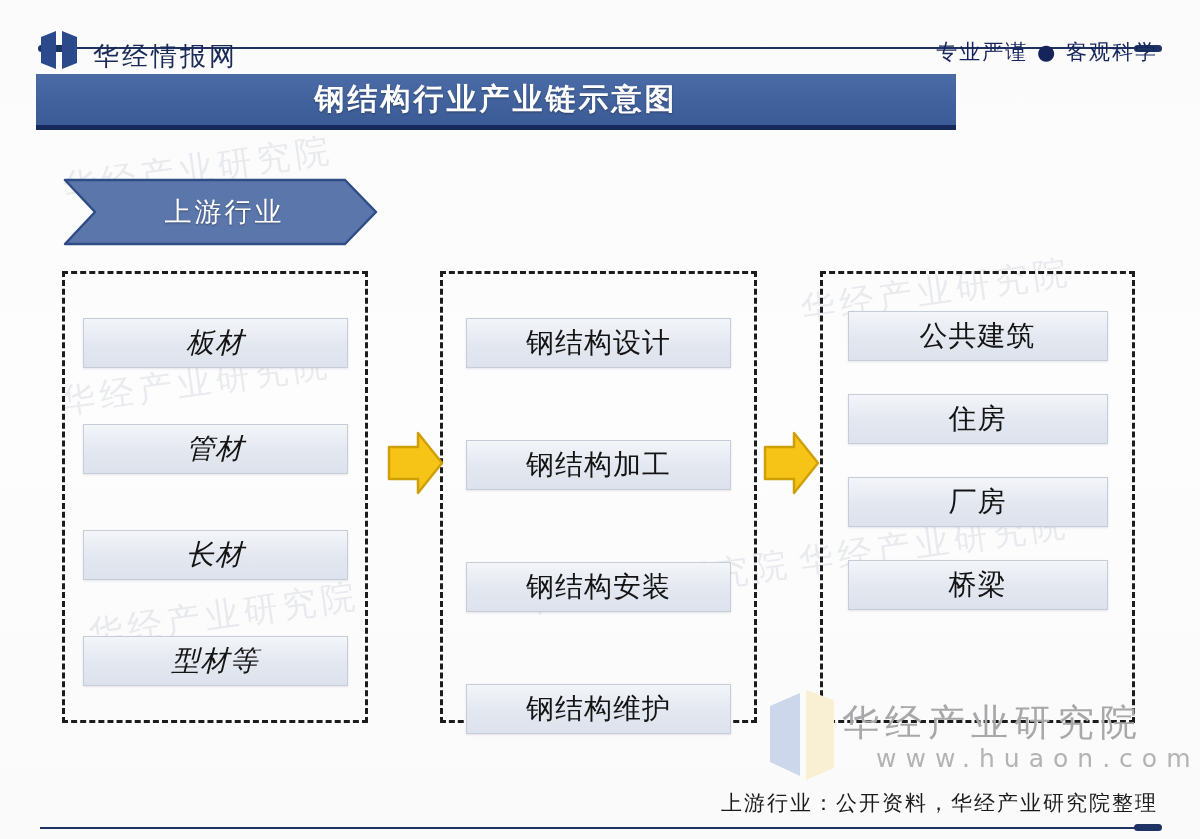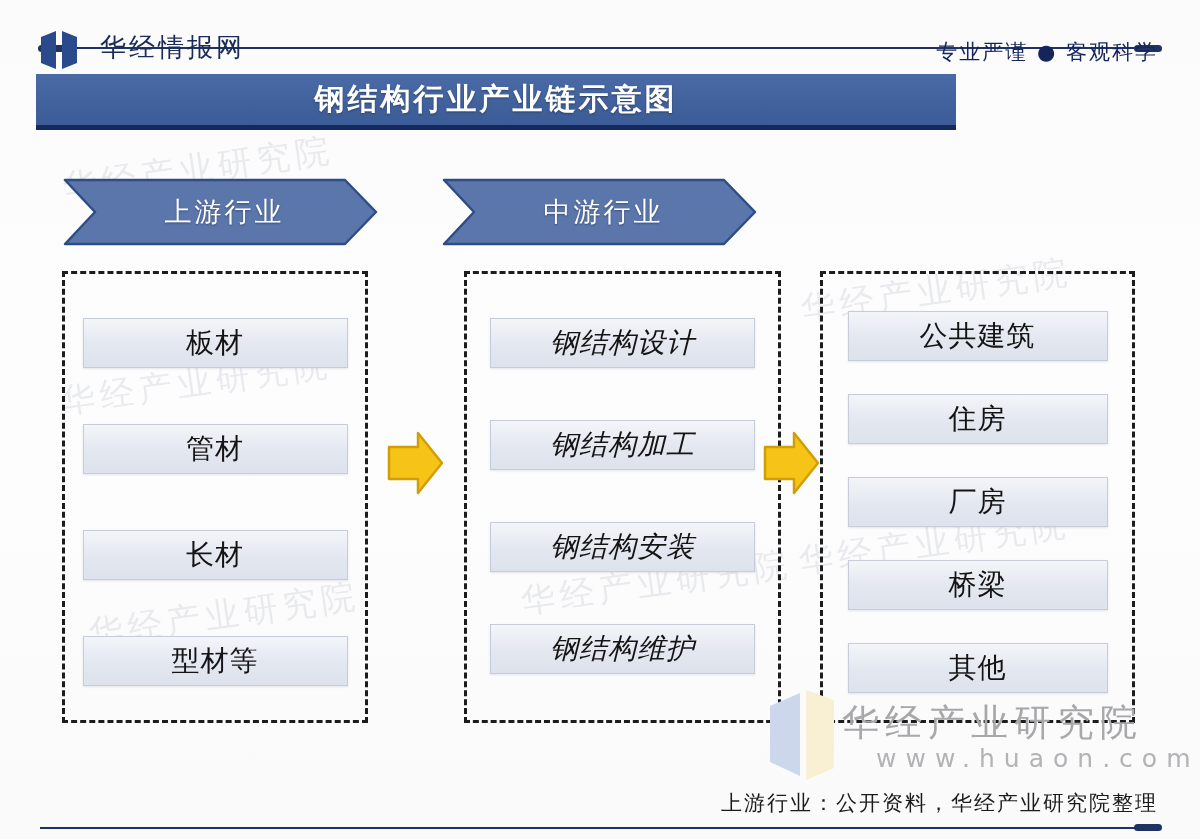--- a/index.html
+++ b/index.html
@@ -18,21 +18,21 @@
   .top-rule,.bottom-rule{
     position:absolute;left:40px;width:1120px;height:2px;background:#1e3263;
   }
   .top-rule{top:47px;}
   .bottom-rule{top:827px;}
   .rule-pill{position:absolute;height:7px;width:28px;border-radius:4px;background:#1e3263;}
   .pill-tl{top:45px;left:38px;}
   .pill-tr{top:45px;left:1134px;}
   .pill-br{top:824px;left:1134px;}
   .brand{
-    position:absolute;top:30px;left:40px;display:flex;align-items:flex-start;gap:22px;
+    position:absolute;top:30px;left:40px;display:flex;align-items:flex-end;gap:15px;
   }
   .brand-name{
     font-size:26px;color:#1a2b57;letter-spacing:3px;font-weight:500;
   }
   .slogan{
     position:absolute;top:38px;right:42px;
     font-size:21px;color:#15255c;letter-spacing:2px;font-weight:500;
   }
   
   .title-bar{
@@ -54,22 +54,22 @@
     text-shadow:0 1px 2px rgba(0,0,0,.35);
     padding-left:8px;
   }
   
   .dash-box{
     position:absolute;top:271px;height:452px;
     border:3px dashed #1c1c1c;
     box-sizing:border-box;
     display:flex;flex-direction:column;align-items:center;
   }
-  .box-1{left:62px;width:306px;padding-top:44px;gap:56px;}
-  .box-2{left:464px;width:317px;padding-top:44px;gap:52px;font-style:italic;}
+  .box-1{left:62px;width:306px;padding-top:44px;gap:56px;font-style:italic;}
+  .box-2{left:440px;width:317px;padding-top:44px;gap:72px;}
   .box-3{left:820px;width:315px;padding-top:37px;gap:33px;}
   .item{
     width:265px;height:50px;flex:0 0 auto;
     background:linear-gradient(180deg,#f3f5f9 0%,#e3e7f0 55%,#dde2ec 100%);
     border:1px solid #c6cdd9;
     box-sizing:border-box;
     display:flex;align-items:center;justify-content:center;
     font-size:28px;color:#141414;letter-spacing:1px;
     box-shadow:0 1px 2px rgba(120,130,150,.18);
   }
@@ -130,47 +130,40 @@
   <div class="title-bar">
     <span>钢结构行业产业链示意图</span>
   </div>
 
   <div class="chevron" style="left:63px;">
     <svg width="315" height="68" viewBox="0 0 315 68">
       <polygon points="2,2 282,2 313,34 282,66 2,66 32,34" fill="#5b76ab" stroke="#2e4d86" stroke-width="2.5" stroke-linejoin="round"></polygon>
     </svg>
     <div class="label">上游行业</div>
   </div>
-  <div class="chevron" style="left:442px;">
-    <svg width="315" height="68" viewBox="0 0 315 68">
-      <polygon points="2,2 282,2 313,34 282,66 2,66 32,34" fill="#5b76ab" stroke="#2e4d86" stroke-width="2.5" stroke-linejoin="round"></polygon>
-    </svg>
-    <div class="label">中游行业</div>
-  </div>
 
   <div class="dash-box box-1">
     <div class="item">板材</div>
     <div class="item">管材</div>
     <div class="item">长材</div>
     <div class="item">型材等</div>
   </div>
 
   <div class="dash-box box-2">
     <div class="item">钢结构设计</div>
     <div class="item">钢结构加工</div>
     <div class="item">钢结构安装</div>
     <div class="item">钢结构维护</div>
   </div>
 
   <div class="dash-box box-3">
     <div class="item">公共建筑</div>
     <div class="item">住房</div>
     <div class="item">厂房</div>
     <div class="item">桥梁</div>
-    <div class="item">其他</div>
   </div>
 
   <div class="flow-arrow arrow-1">
     <svg width="58" height="66" viewBox="0 0 58 66">
       <polygon points="2,17 31,17 31,3 55,33 31,63 31,49 2,49" fill="#f5c417" stroke="#cf9f05" stroke-width="2.5" stroke-linejoin="round"></polygon>
     </svg>
   </div>
   <div class="flow-arrow arrow-2">
     <svg width="58" height="66" viewBox="0 0 58 66">
       <polygon points="2,17 31,17 31,3 55,33 31,63 31,49 2,49" fill="#f5c417" stroke="#cf9f05" stroke-width="2.5" stroke-linejoin="round"></polygon>

